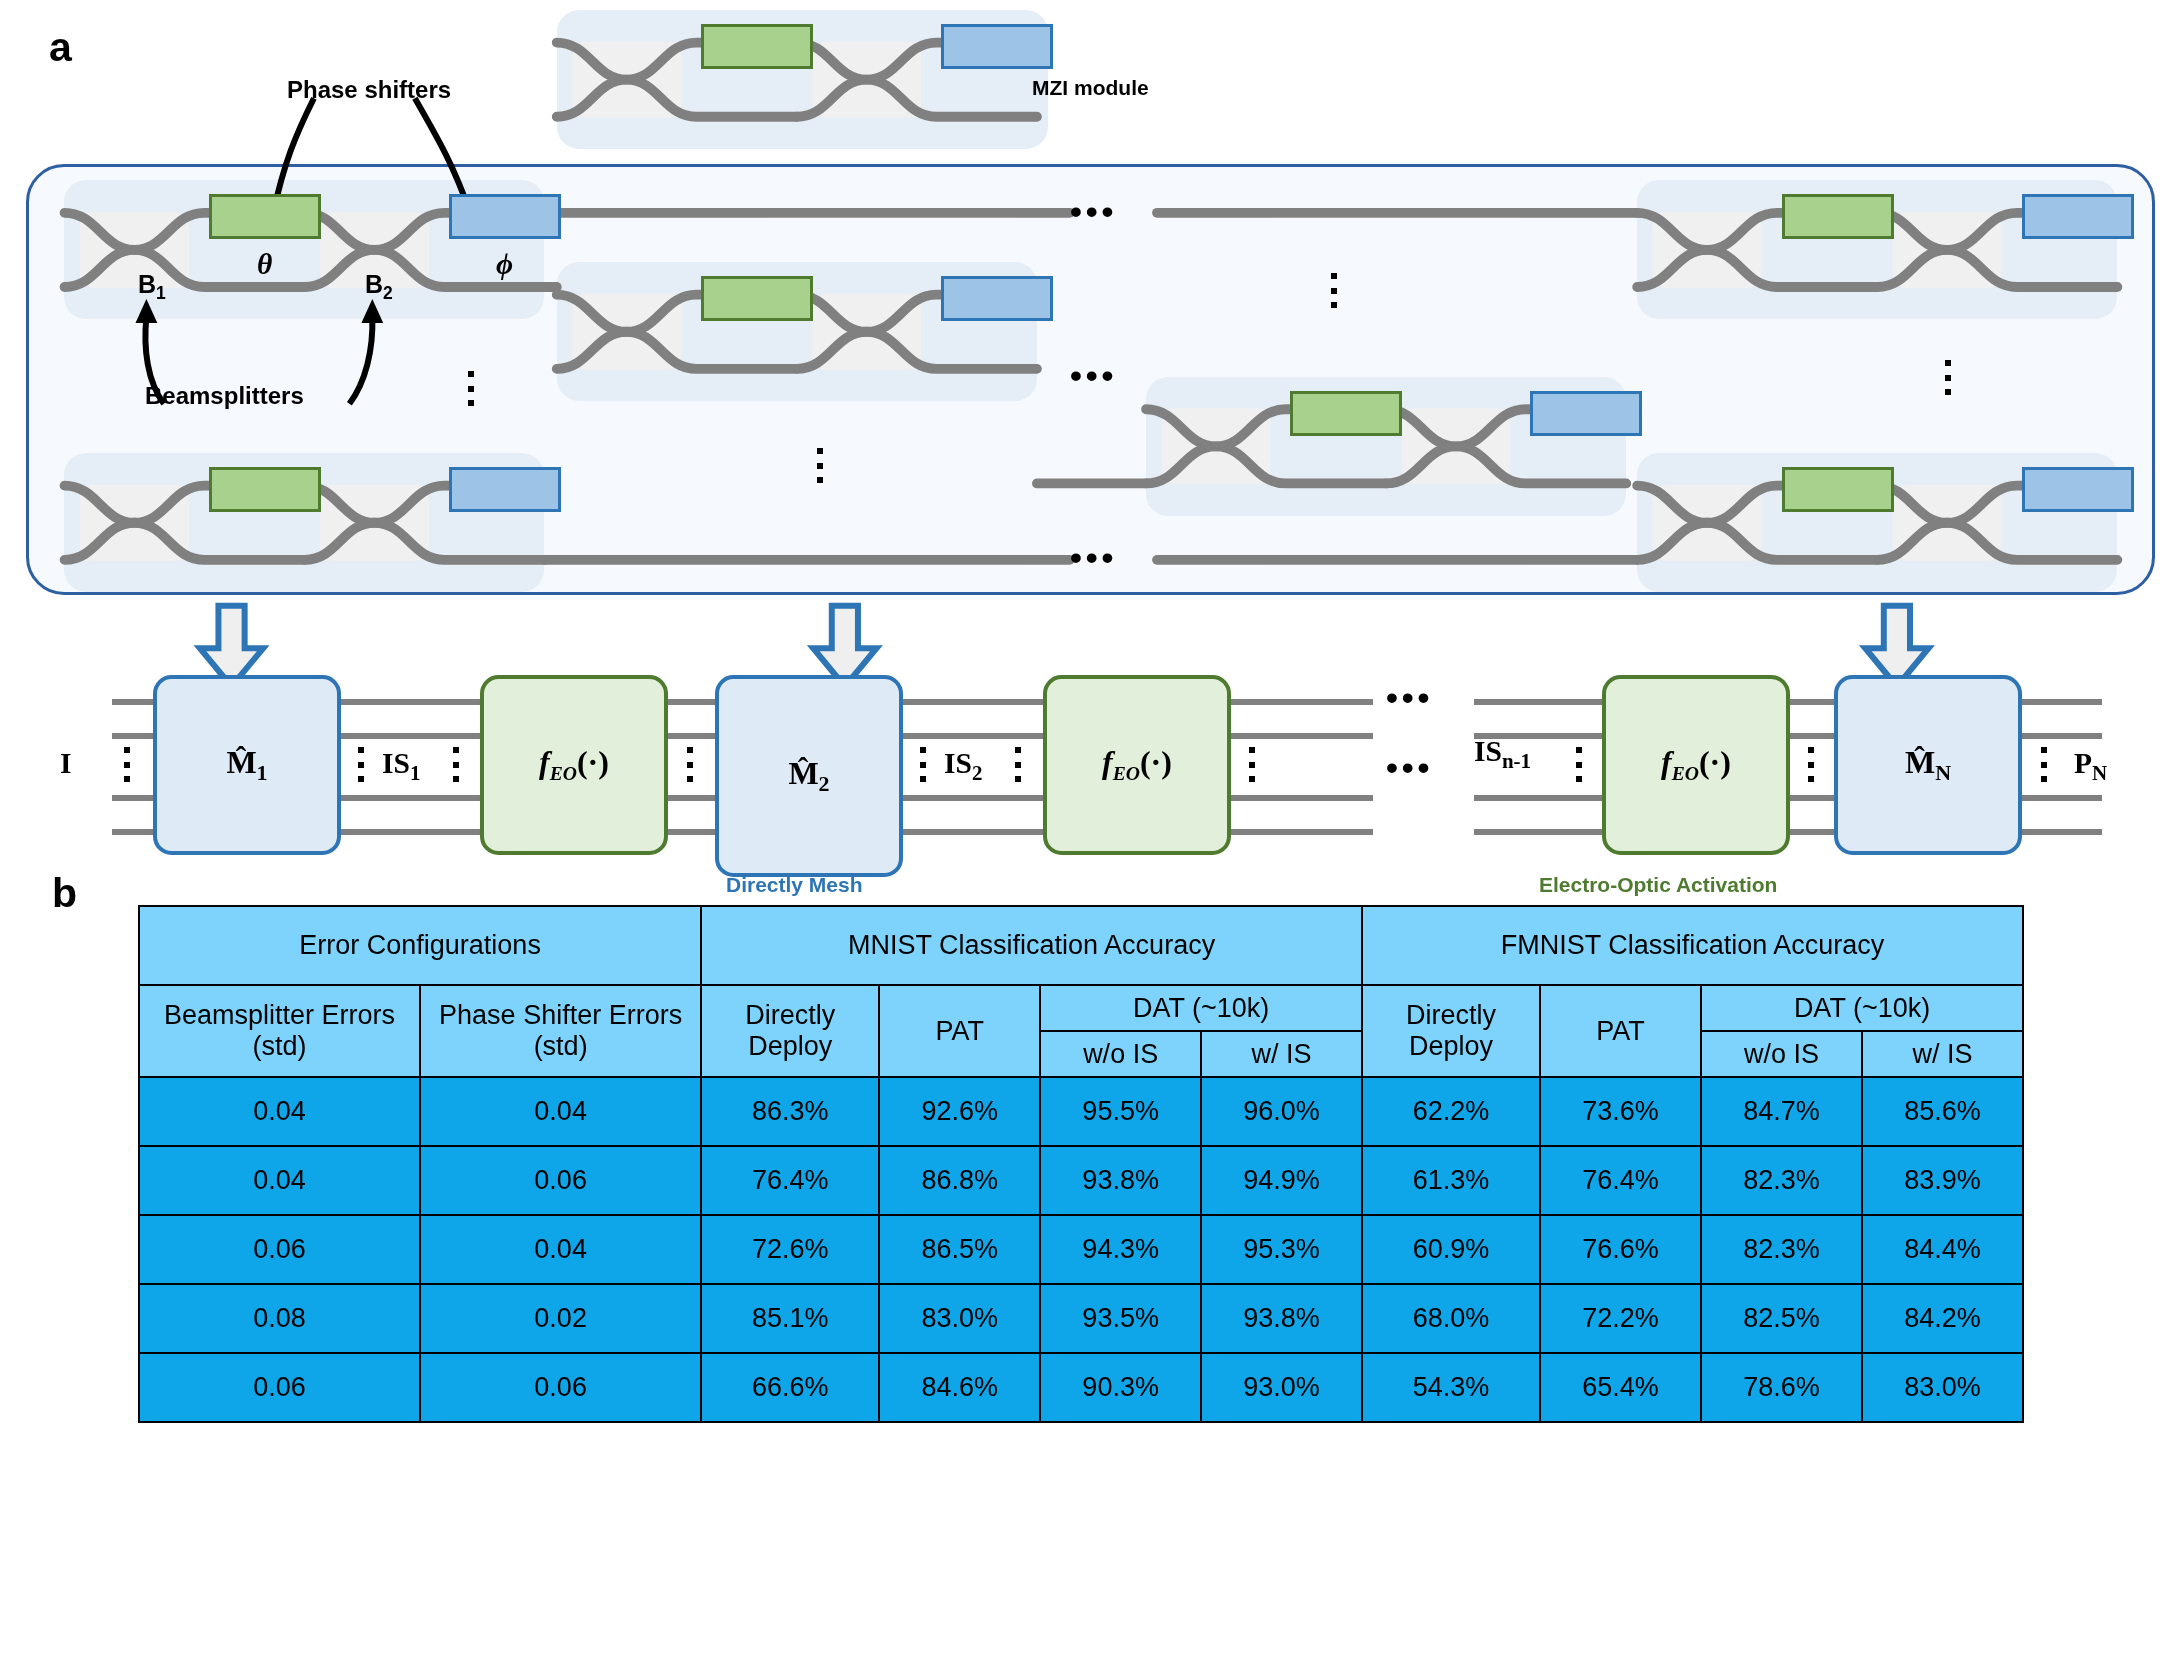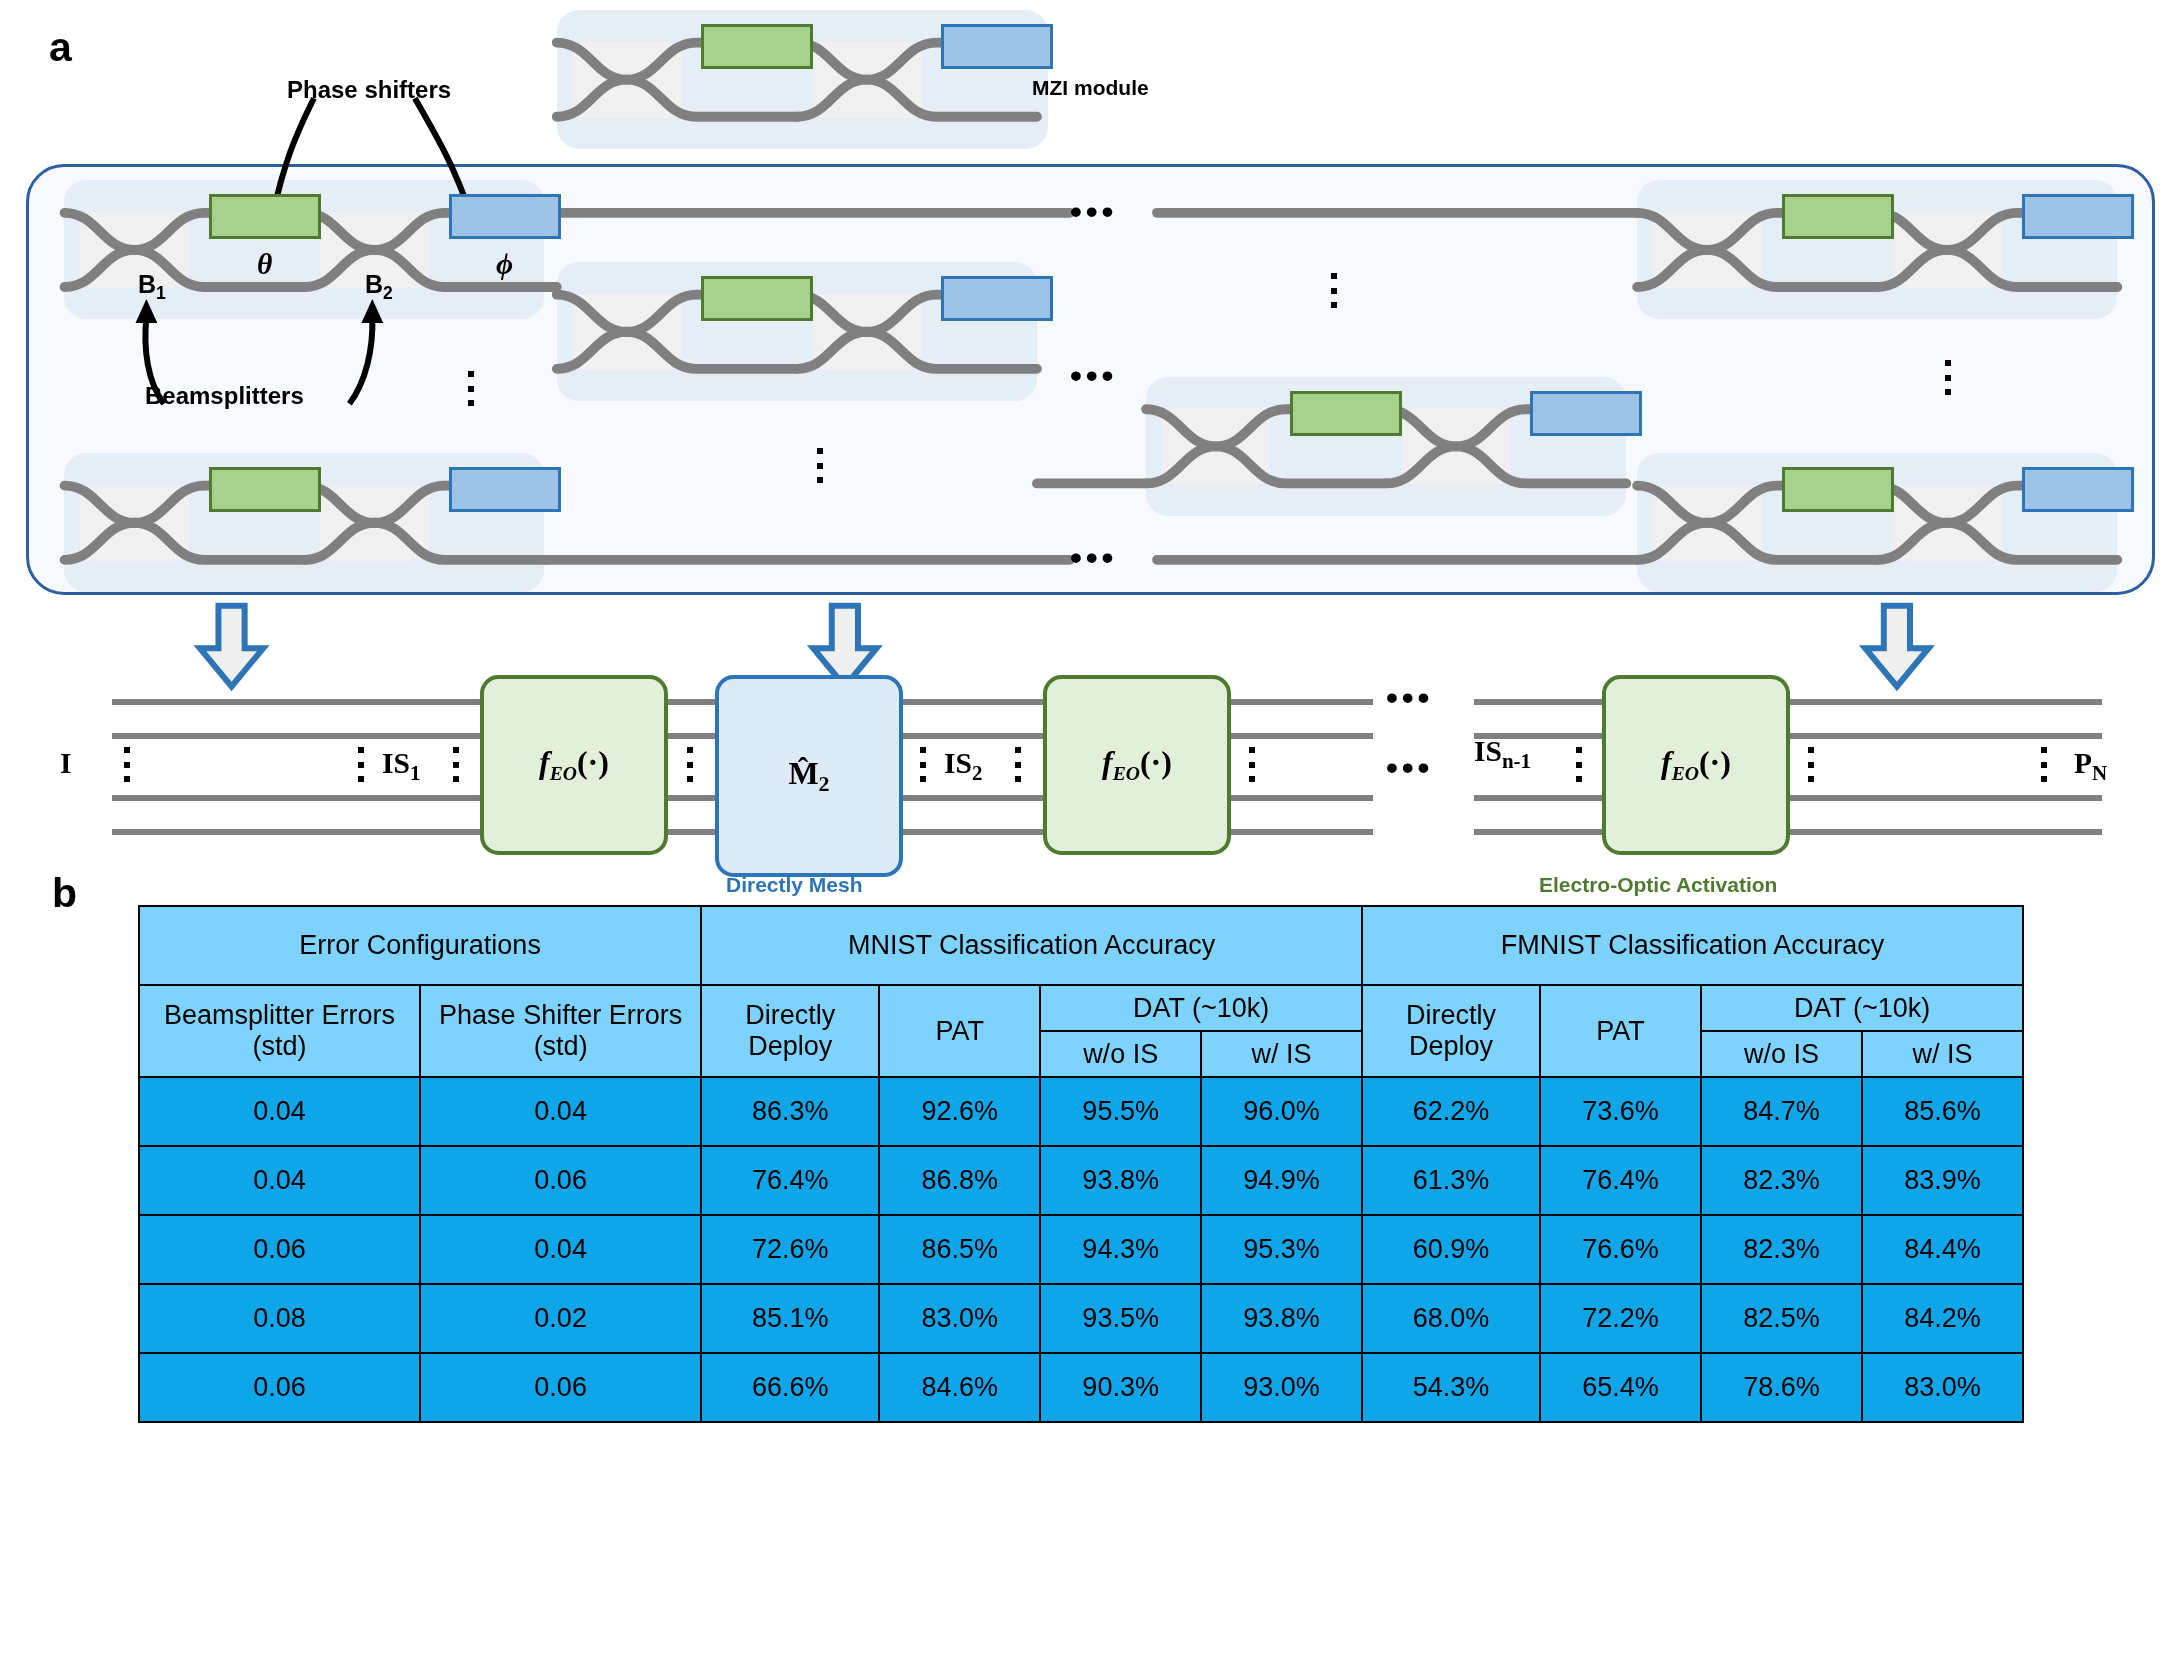--- a/index.html
+++ b/index.html
@@ -185,20 +185,23 @@
   <div class="chain-rail" style="left:1474px;top:795px;width:628px;"></div>
   <div class="chain-rail" style="left:1474px;top:829px;width:628px;"></div>
 
   <div class="chain-lbl" style="left:60px;top:747px;">I</div>
   <div class="vdots" style="left:124px;top:747px;">
     <i></i>
       <i></i>
       <i></i>
     </div>
 
+  <div class="node-blue" style="left:153px;top:675px;width:188px;height:180px;">
+    <span class="node-txt"><span>M̂</span><span style="font-size:22px;vertical-align:sub;">1</span></span>
+  </div>
   <div class="vdots" style="left:358px;top:747px;">
     <i></i>
       <i></i>
       <i></i>
     </div>
   <div class="chain-lbl" style="left:382px;top:747px;"><span>IS</span><span style="font-size:21px;vertical-align:sub;">1</span></div>
   <div class="vdots" style="left:453px;top:747px;">
     <i></i>
       <i></i>
       <i></i>
@@ -249,20 +252,23 @@
 
   <div class="node-green" style="left:1602px;top:675px;width:188px;height:180px;">
     <span class="node-txt"><i style="font-family:'Liberation Serif',serif;">f</i><span style="font-size:19.6px;vertical-align:sub;font-style:italic;">EO</span><span>(·)</span></span>
   </div>
   <div class="vdots" style="left:1808px;top:747px;">
     <i></i>
       <i></i>
       <i></i>
     </div>
 
+  <div class="node-blue" style="left:1834px;top:675px;width:188px;height:180px;">
+    <span class="node-txt"><span>M̂</span><span style="font-size:22px;vertical-align:sub;">N</span></span>
+  </div>
   <div class="vdots" style="left:2041px;top:747px;">
     <i></i>
       <i></i>
       <i></i>
     </div>
 
   <div class="chain-lbl" style="left:2074px;top:747px;"><span>P</span><span style="font-size:21px;vertical-align:sub;">N</span></div>
 
   <div class="cap-lbl" style="left:726px;top:873px;color:#2E75B6;">Directly Mesh</div>
   <div class="cap-lbl" style="left:1539px;top:873px;color:#4E7B30;">Electro-Optic Activation</div>

